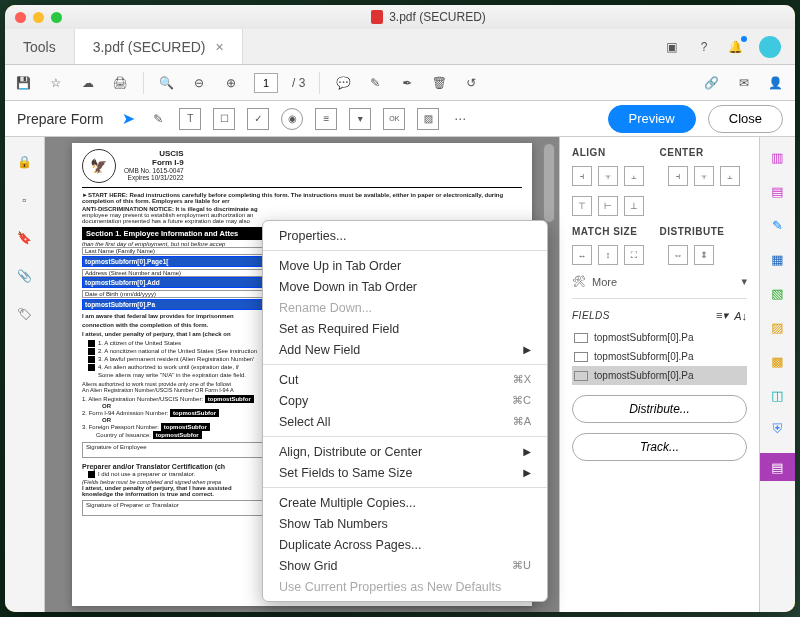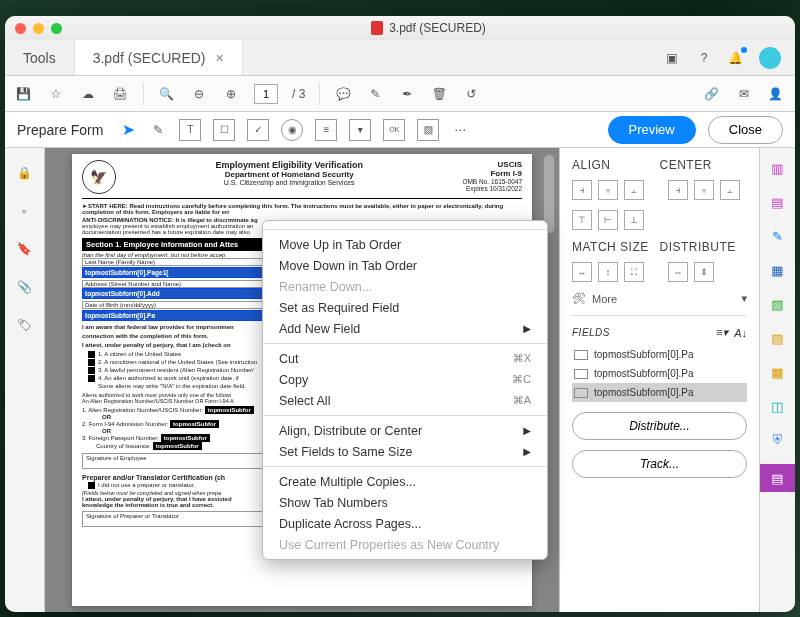--- a/index.html
+++ b/index.html
@@ -1,17 +1,17 @@
 <!DOCTYPE html>
 <html><head>
 <meta charset="utf-8">
 <style>
 * { box-sizing: border-box; margin: 0; padding: 0; }
 body { font-family: -apple-system, "Helvetica Neue", Arial, sans-serif; font-size: 12px; color: #333; background: linear-gradient(135deg,#1a3a2a,#0d2818,#2a4a3a); width: 800px; height: 617px; overflow: hidden; position: relative; }
-.window { position: absolute; top: 5px; left: 5px; right: 5px; bottom: 5px; background: #eab308; border-radius: 10px; box-shadow: 0 10px 40px rgba(0,0,0,.5); display: flex; flex-direction: column; overflow: hidden; margin-top: 11px; }
+.window { position: absolute; top: 5px; left: 5px; right: 5px; bottom: 5px; background: #eab308; border-radius: 10px; box-shadow: 0 10px 40px rgba(0,0,0,.5); display: flex; flex-direction: column; overflow: hidden; }
 .titlebar { height: 24px; background: linear-gradient(#f5f5f5,#e8e8e8); display: flex; align-items: center; padding: 0 10px; font-size: 12px; color: #444; }
 .traffic { display: flex; gap: 7px; margin-right: 10px; }
 .dot { width: 11px; height: 11px; border-radius: 50%; }
 .red { background: #ff5f57; } .yellow { background: #febc2e; } .green { background: #28c840; }
 .titlebar-center { flex: 1; display: flex; justify-content: center; align-items: center; gap: 6px; }
 .pdf-icon { width: 12px; height: 14px; background: #d33; border-radius: 2px; }
 .maintabs { height: 36px; background: #f0f0f0; border-bottom: 1px solid #ccc; display: flex; align-items: stretch; }
 .maintab { display: flex; align-items: center; padding: 0 18px; font-size: 14px; color: #555; border-right: 1px solid #ddd; }
 .maintab.active { background: #fff; }
 .close-x { margin-left: 10px; font-size: 14px; color: #888; }
@@ -48,21 +48,21 @@
 .fieldlabel { font-size: 6px; border: 0.5px solid #999; padding: 0 2px; flex: 1; }
 .selfield { background: #1a56c5; color: #fff; font-size: 6.5px; padding: 1px 2px; margin-bottom: 1px; border: 0.5px solid #04f; font-weight: bold; overflow: hidden; white-space: nowrap; }
 .attest { font-size: 6px; font-weight: bold; margin: 3px 0; }
 .checkitem { font-size: 6px; display: flex; gap: 3px; margin: 1px 0; padding-left: 6px; }
 .cb { width: 7px; height: 7px; background: #000; }
 .sf2 { background: #000; color: #fff; font-size: 6px; padding: 1px 3px; display: inline-block; font-weight: bold; }
 .sigbox { border: 0.5px solid #999; height: 16px; font-size: 6px; padding: 1px 3px; margin-top: 3px; }
 .scrollbar { position: absolute; right: 4px; top: 6px; width: 12px; height: 80px; background: #aaa; border-radius: 6px; border: 1px solid #888; }
 .rightpanel { width: 200px; background: #fff; border-left: 1px solid #ccc; padding: 10px 12px; font-size: 11px; }
 .rp-head { display: flex; margin-bottom: 8px; }
-.rp-head span { flex: 1; font-size: 12px; color: #444; letter-spacing: .5px; }
+.rp-head span { flex: 1; font-size: 10px; color: #444; letter-spacing: .5px; font-weight: bold; }
 .aligngrid { display: flex; gap: 6px; margin-bottom: 10px; }
 .alignbtn { width: 20px; height: 20px; border: 1px solid #aaa; display: inline-flex; align-items: center; justify-content: center; font-size: 9px; color: #555; }
 .fieldshead { display: flex; align-items: center; margin: 10px 0 6px; font-style: italic; }
 .fieldshead b { flex: 1; font-size: 10px; letter-spacing: .5px; font-weight: normal; }
 .fieldlist-item { font-size: 10px; padding: 4px 2px; display: flex; gap: 6px; align-items: center; overflow: hidden; white-space: nowrap; }
 .fieldlist-item.sel { background: #d0d0d0; }
 .fi { width: 14px; height: 10px; border: 1px solid #888; }
 .widebtn { width: 100%; height: 28px; border: 1px solid #aaa; border-radius: 14px; background: #fff; margin-top: 10px; font-size: 12px; font-style: italic; }
 .rightrail { width: 36px; background: #f4f4f4; border-left: 1px solid #ccc; display: flex; flex-direction: column; align-items: center; padding-top: 10px; gap: 14px; }
 .rr-ico { width: 20px; height: 20px; display: inline-flex; align-items: center; justify-content: center; font-size: 13px; }
@@ -158,25 +158,20 @@
       <span class="ico">🔖</span>
       <span class="ico">📎</span>
       <span class="ico">🏷</span>
     </div>
 
     <div class="doc-area">
       <div class="scrollbar"></div>
       <div class="page">
         <div class="page-header">
           <div class="seal">🦅</div>
-          <div class="ph-center">
-            <div class="t1">Employment Eligibility Verification</div>
-            <div class="t2">Department of Homeland Security</div>
-            <div class="t3">U.S. Citizenship and Immigration Services</div>
-          </div>
           <div class="ph-right">
             <b>USCIS</b><br>
             <b>Form I-9</b><br>
             <span>OMB No. 1615-0047</span><br>
             <span>Expires 10/31/2022</span>
           </div>
         </div>
         <div class="hr"></div>
         <div class="starttext"><b>►START HERE: Read instructions carefully before completing this form. The instructions must be available, either in paper or electronically, during completion of this form. Employers are liable for err</b></div>
         <div class="starttext" style="margin-top:2px"><b>ANTI-DISCRIMINATION NOTICE: It is illegal to discriminate ag</b></div>
@@ -302,20 +297,21 @@
       <span class="rr-ico" style="color:#d90">▨</span>
       <span class="rr-ico" style="color:#d90">▩</span>
       <span class="rr-ico" style="color:#0aa">◫</span>
       <span class="rr-ico" style="color:#48f">⛨</span>
       <span class="rr-ico rr-active">▤</span>
     </div>
   </div>
 </div>
 
 <div class="ctxmenu">
+  <div class="ctxitem">Properties...</div>
   <div class="ctxsep"></div>
   <div class="ctxitem">Move Up in Tab Order</div>
   <div class="ctxitem">Move Down in Tab Order</div>
   <div class="ctxitem disabled">Rename Down...</div>
   <div class="ctxitem">Set as Required Field</div>
   <div class="ctxitem">
       <span>Add New Field</span>
       <span class="arr">▶</span>
     </div>
   <div class="ctxsep"></div>
@@ -337,14 +333,18 @@
       <span class="arr">▶</span>
     </div>
   <div class="ctxitem">
       <span>Set Fields to Same Size</span>
       <span class="arr">▶</span>
     </div>
   <div class="ctxsep"></div>
   <div class="ctxitem">Create Multiple Copies...</div>
   <div class="ctxitem">Show Tab Numbers</div>
   <div class="ctxitem">Duplicate Across Pages...</div>
-  <div class="ctxitem disabled">Use Current Properties as New Country</div>
+  <div class="ctxitem">
+      <span>Show Grid</span>
+      <span class="sc">⌘U</span>
+    </div>
+  <div class="ctxitem disabled">Use Current Properties as New Defaults</div>
 </div>
 
 </body></html>

